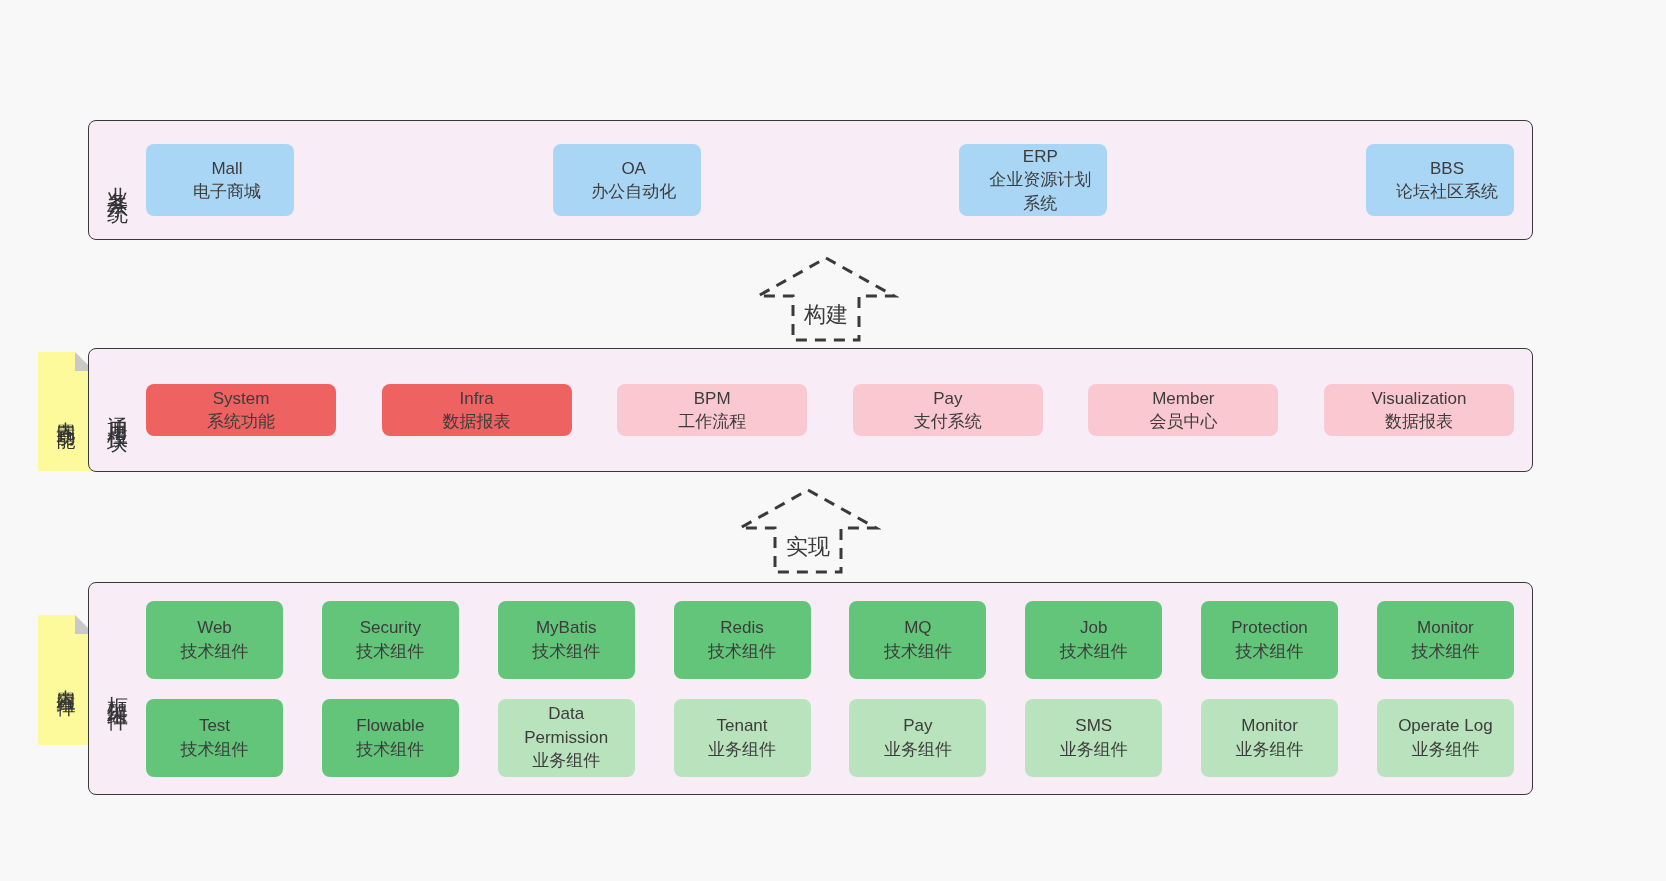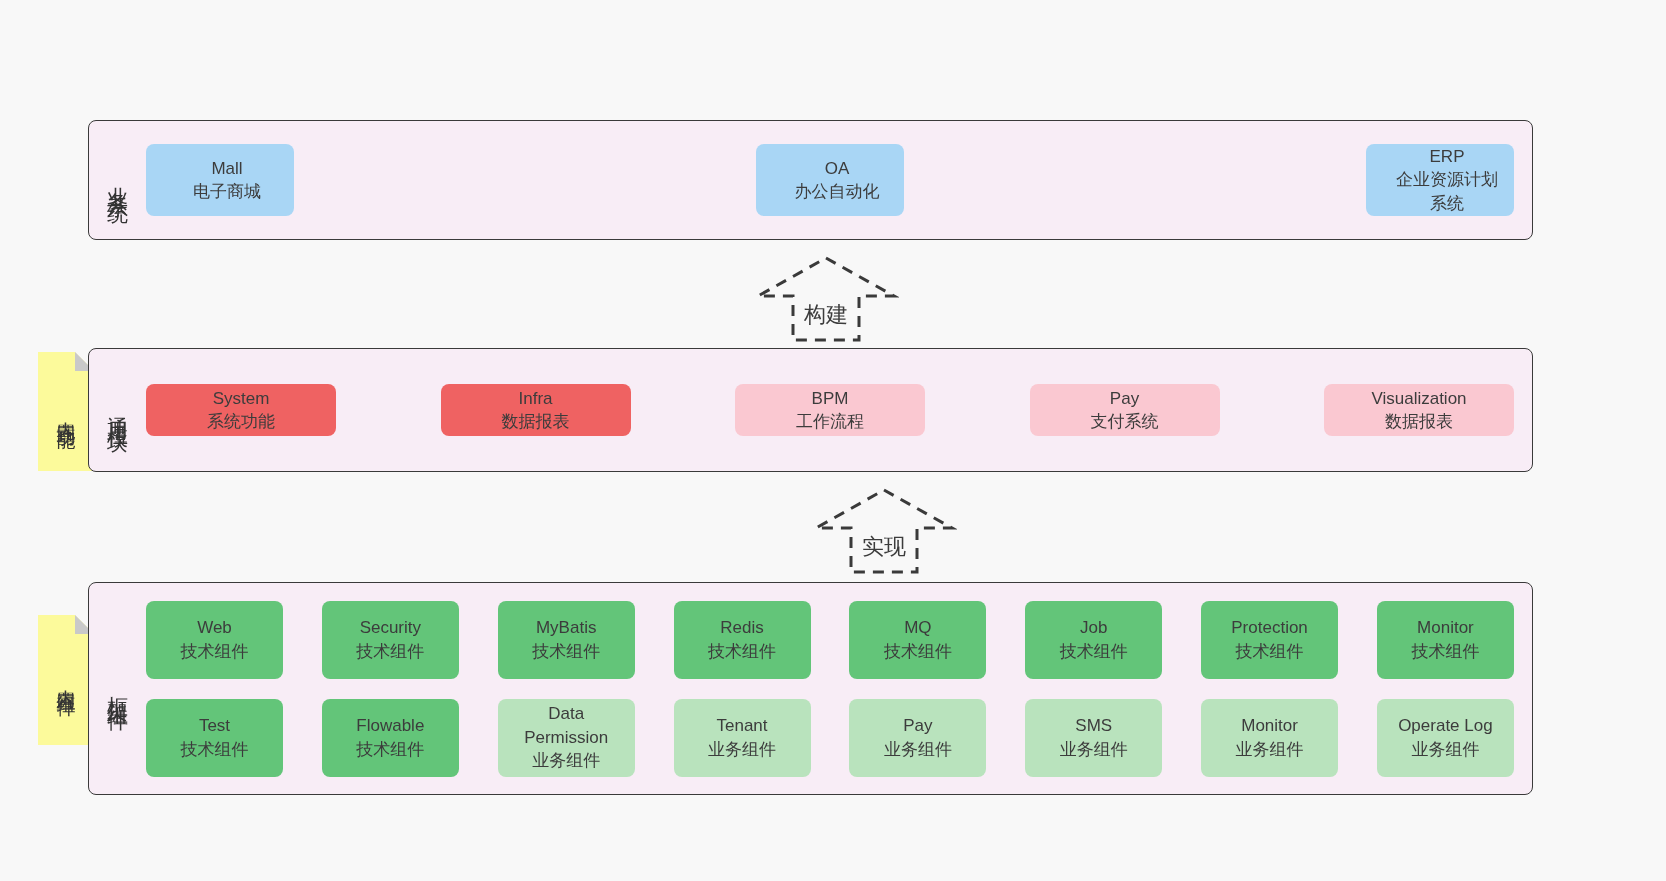--- a/index.html
+++ b/index.html
@@ -65,21 +65,21 @@
   .b-mid{width:190px;height:52px;}
   .b-mid.red{background:var(--red);}
   .b-mid.pink{background:var(--pink);}
   .b-bot{width:137px;height:78px;}
   .b-bot.green{background:var(--green);}
   .b-bot.light{background:var(--light-green);}
 
   
   .arrow-wrap{position:absolute;width:146px;height:88px;z-index:1;}
   .arrow-wrap.arrow1{left:753px;top:255px;}
-  .arrow-wrap.arrow2{left:811px;top:487px;}
+  .arrow-wrap.arrow2{left:735px;top:487px;}
   .arrow-wrap svg{position:absolute;inset:0;}
   .arrow-label{
     position:absolute;
     left:50%;top:44px;
     transform:translateX(-50%);
     background:var(--page-bg);
     padding:1px 3px;
     font-size:22px;
     white-space:nowrap;
   }
@@ -130,20 +130,24 @@
         <span class="zh">电子商城</span>
       </div>
       <div class="box b-top">
         <span class="en">OA</span>
         <span class="zh">办公自动化</span>
       </div>
       <div class="box b-top">
         <span class="en">ERP</span>
         <span class="zh">企业资源计划系统</span>
       </div>
+      <div class="box b-top">
+        <span class="en">BBS</span>
+        <span class="zh">论坛社区系统</span>
+      </div>
     </div>
   </section>
 
   <div class="arrow-wrap arrow1">
     <svg width="146" height="88" viewBox="0 0 146 88">
       <path d="M73 3 L141 41 L106 41 L106 85 L40 85 L40 41 L5 41 Z" fill="none" stroke="#3a3a3a" stroke-width="3" stroke-dasharray="11 8" stroke-linejoin="miter"></path>
     </svg>
     <div class="arrow-label">构建</div>
   </div>
 
@@ -160,20 +164,24 @@
       </div>
       <div class="box b-mid pink">
         <span class="en">BPM</span>
         <span class="zh">工作流程</span>
       </div>
       <div class="box b-mid pink">
         <span class="en">Pay</span>
         <span class="zh">支付系统</span>
       </div>
       <div class="box b-mid pink">
+        <span class="en">Member</span>
+        <span class="zh">会员中心</span>
+      </div>
+      <div class="box b-mid pink">
         <span class="en">Visualization</span>
         <span class="zh">数据报表</span>
       </div>
     </div>
   </section>
 
   <div class="arrow-wrap arrow2">
     <svg width="146" height="88" viewBox="0 0 146 88">
       <path d="M73 3 L141 41 L106 41 L106 85 L40 85 L40 41 L5 41 Z" fill="none" stroke="#3a3a3a" stroke-width="3" stroke-dasharray="11 8" stroke-linejoin="miter"></path>
     </svg>

